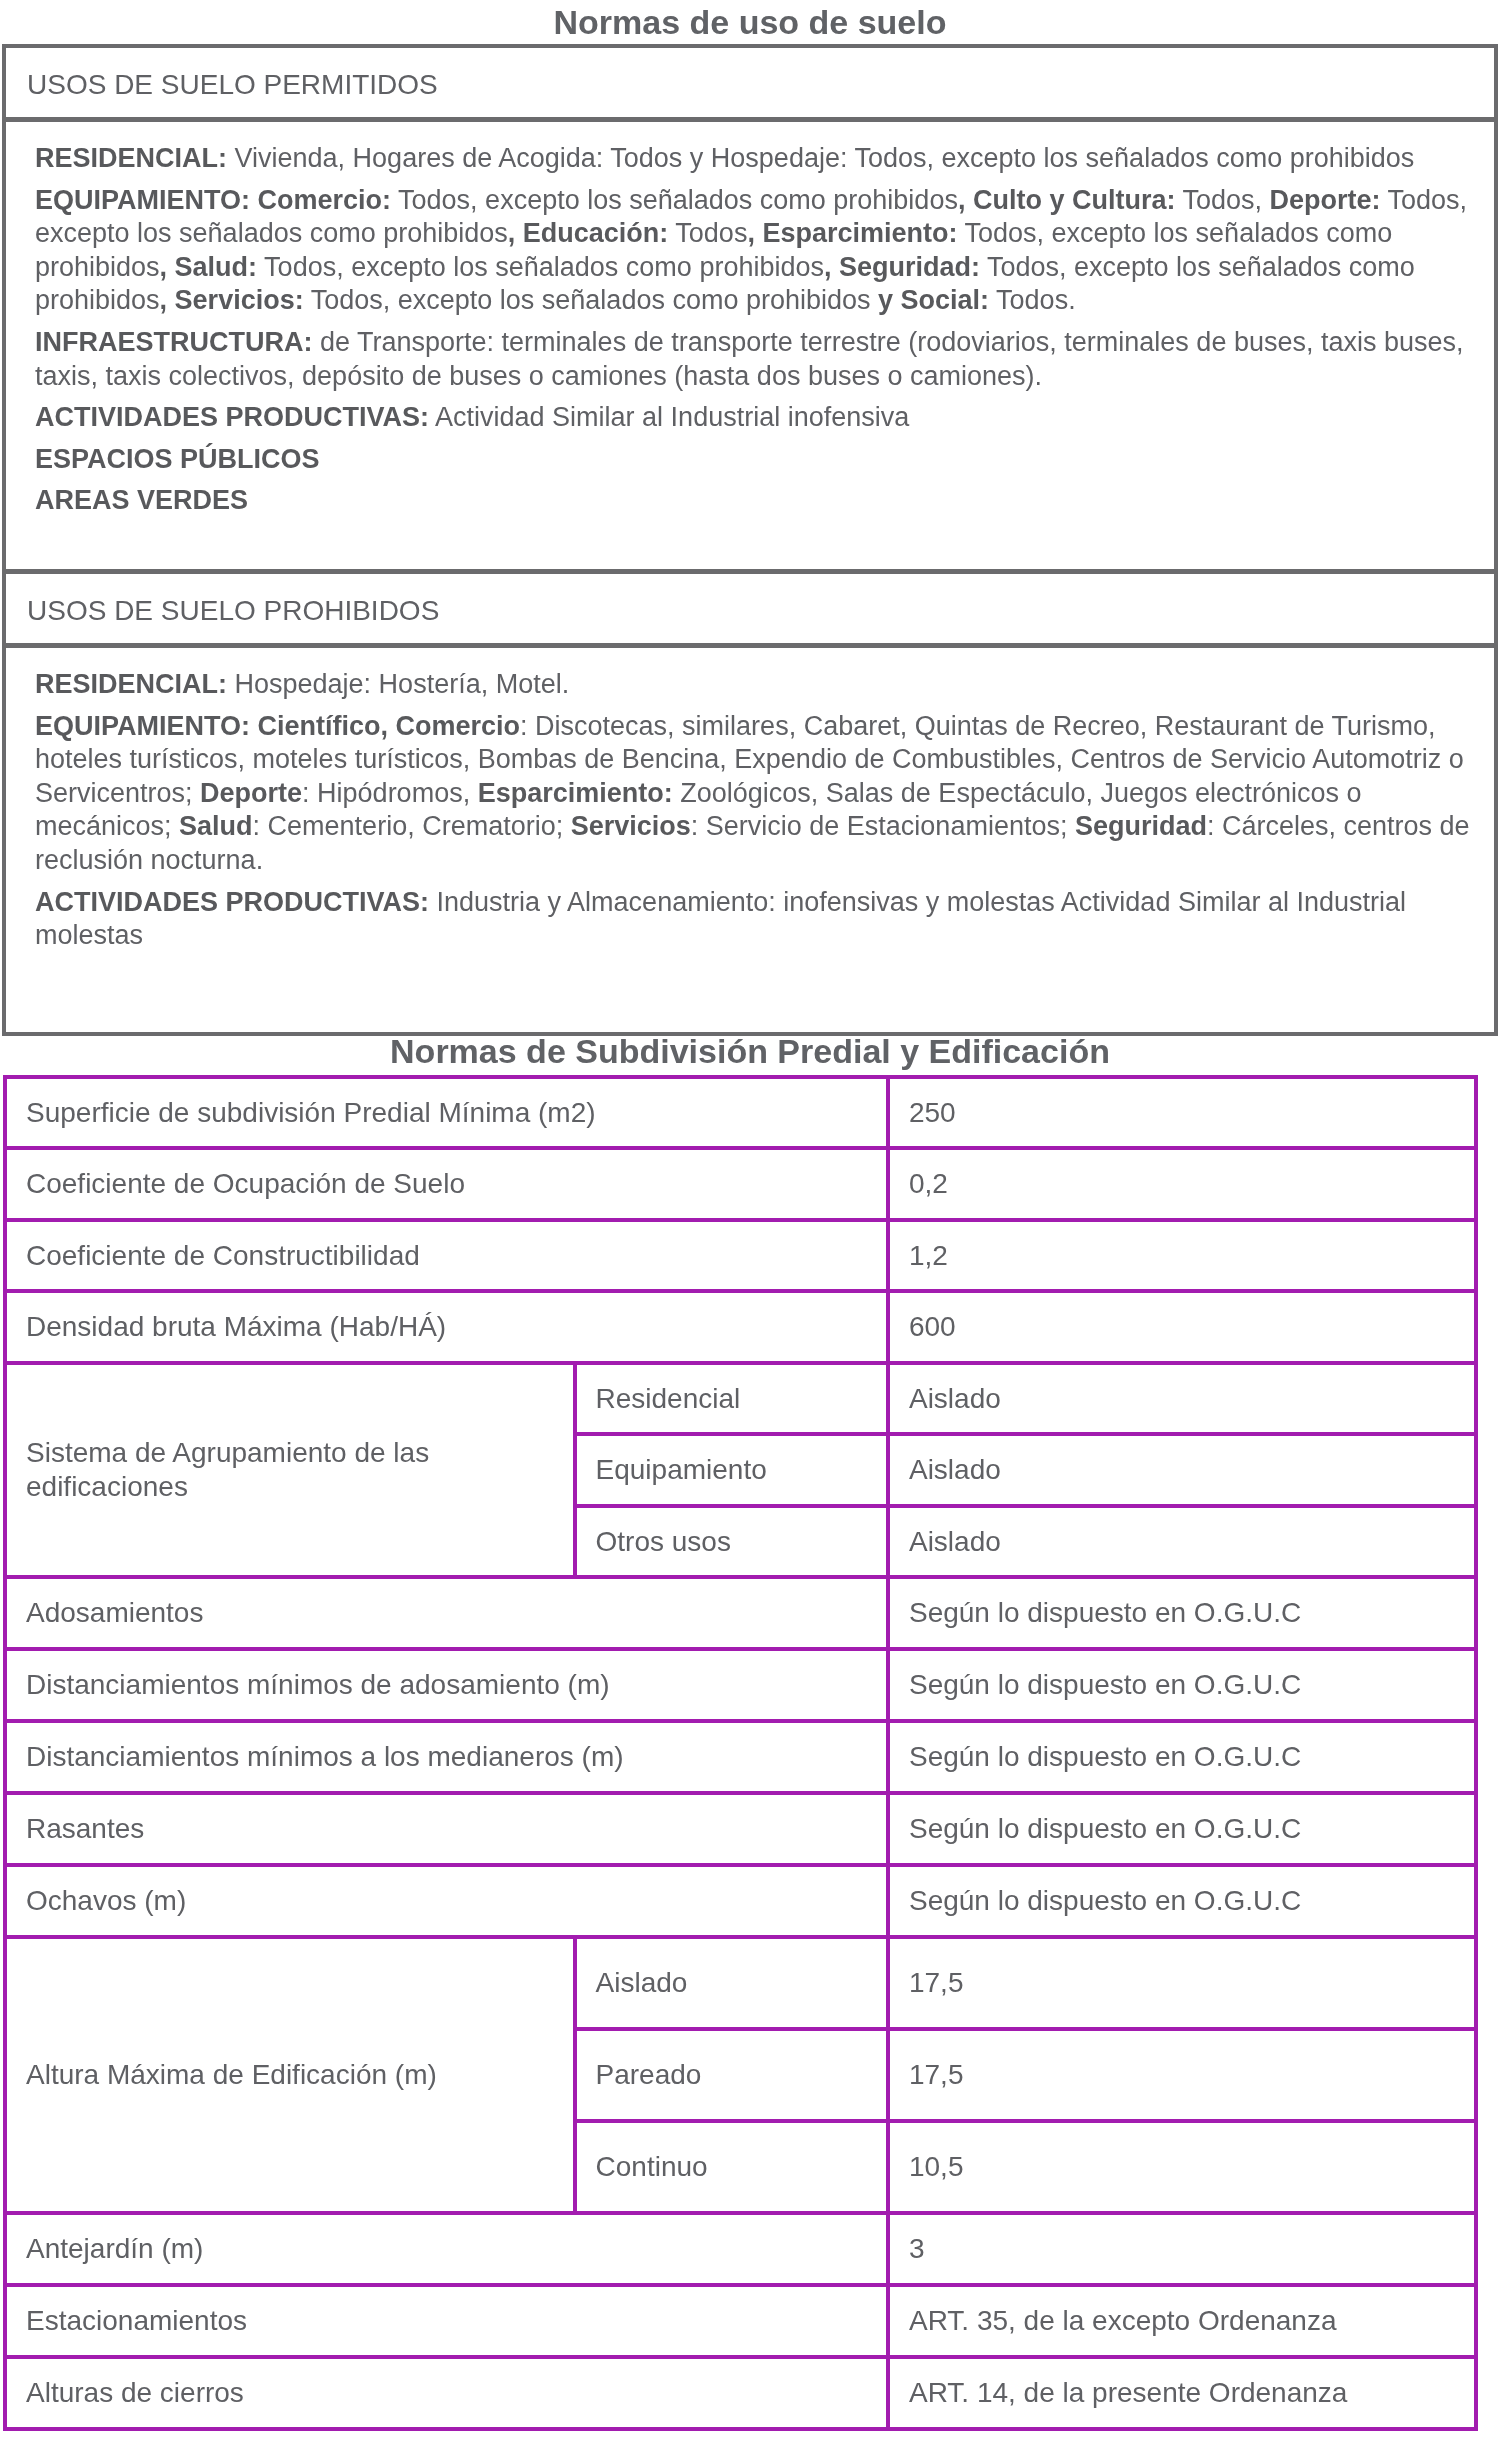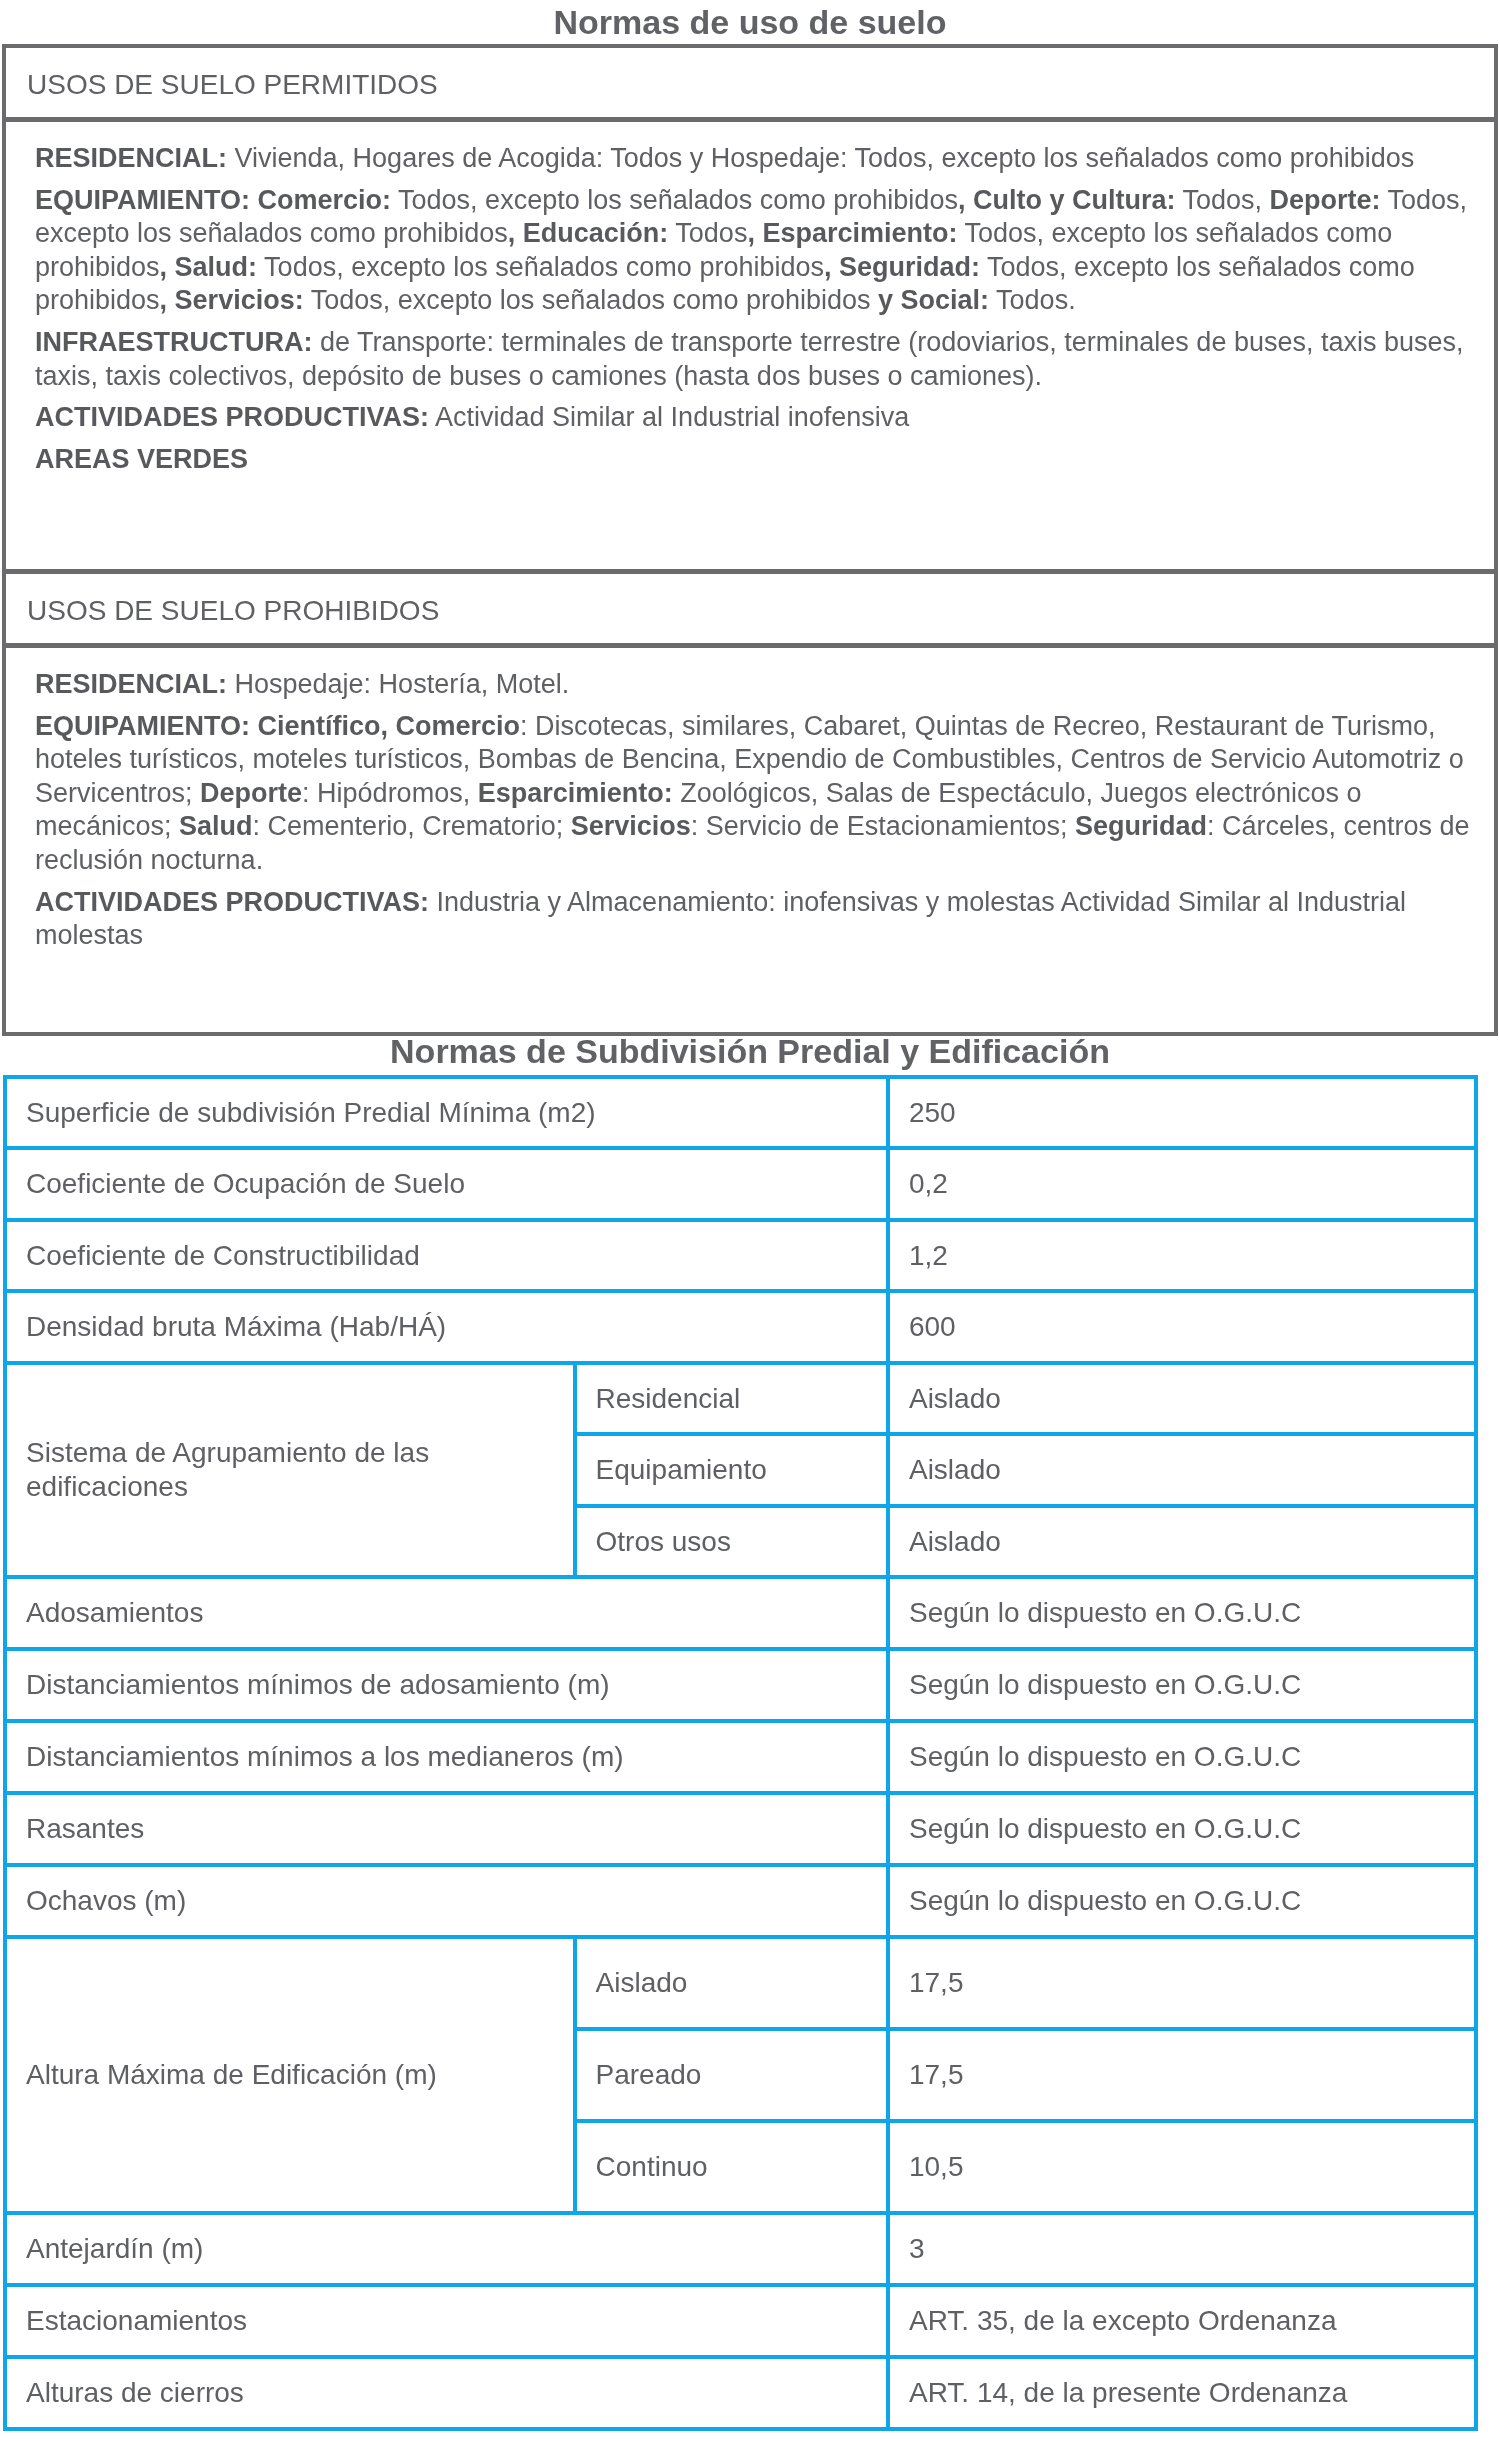--- a/index.html
+++ b/index.html
@@ -13,37 +13,38 @@
        border:4px solid #6b6b6d;box-sizing:content-box;}
   .sec-head{position:absolute;left:0;right:0;border-bottom:5px solid #6b6b6d;
        font-size:28px;line-height:34px;padding-left:21px;box-sizing:border-box;}
   .sec-head span{position:absolute;left:21px;}
   .sec-body{position:absolute;left:0;right:0;padding:0 14px 0 21px;
        font-size:27px;line-height:33.6px;box-sizing:border-box;}
   .sec-body p{margin:8px;}
   b{font-weight:bold;color:#58595c;}
   table{position:absolute;left:3px;top:1075px;width:1475px;border-collapse:collapse;
         font-size:28px;color:#5f6064;}
-  td{border:4px solid #0ea5e9;padding:0 0 0 19px;vertical-align:middle;line-height:34px;}
+  td{border:4px solid #a21caf;padding:0 0 0 19px;vertical-align:middle;line-height:34px;}
   td.val{padding-left:19px;}
 </style>
 </head>
 <body>
 
 <h1 id="t1" class="title">Normas de uso de suelo</h1>
 
 <div class="box">
   <div class="sec-head" style="top:0;height:74px;text-align:center;">
     <span style="top:20px;">USOS DE SUELO PERMITIDOS</span>
   </div>
   <div class="sec-body" style="top:86px;" id="perm-body">
       <p><b>RESIDENCIAL:</b> Vivienda, Hogares de Acogida: Todos y Hospedaje: Todos, excepto los señalados como prohibidos</p>
       <p><b>EQUIPAMIENTO: Comercio:</b> Todos, excepto los señalados como prohibidos<b>, Culto y Cultura:</b> Todos, <b>Deporte:</b> Todos, excepto los señalados como prohibidos<b>, Educación:</b> Todos<b>, Esparcimiento:</b> Todos, excepto los señalados como prohibidos<b>, Salud:</b> Todos, excepto los señalados como prohibidos<b>, Seguridad:</b> Todos, excepto los señalados como prohibidos<b>, Servicios:</b> Todos, excepto los señalados como prohibidos <b>y Social:</b> Todos.</p>
       <p><b>INFRAESTRUCTURA:</b> de Transporte: terminales de transporte terrestre (rodoviarios, terminales de buses, taxis buses, taxis, taxis colectivos, depósito de buses o camiones (hasta dos buses o camiones).</p>
       <p><b>ACTIVIDADES PRODUCTIVAS:</b> Actividad Similar al Industrial inofensiva</p>
+      <p><b>ESPACIOS PÚBLICOS</b></p>
       <p><b>AREAS VERDES</b></p>
     </div>
 
   <div class="sec-head" style="top:521px;height:79px;border-top:5px solid #6b6b6d;">
     <span style="top:20px;">USOS DE SUELO PROHIBIDOS</span>
   </div>
   <div class="sec-body" style="top:612px;" id="proh-body">
       <p><b>RESIDENCIAL:</b> Hospedaje: Hostería, Motel.</p>
       <p><b>EQUIPAMIENTO: Científico, Comercio</b>: Discotecas, similares, Cabaret, Quintas de Recreo, Restaurant de Turismo, hoteles turísticos, moteles turísticos, Bombas de Bencina, Expendio de Combustibles, Centros de Servicio Automotriz o Servicentros; <b>Deporte</b>: Hipódromos, <b>Esparcimiento:</b> Zoológicos, Salas de Espectáculo, Juegos electrónicos o mecánicos; <b>Salud</b>: Cementerio, Crematorio; <b>Servicios</b>: Servicio de Estacionamientos; <b>Seguridad</b>: Cárceles, centros de reclusión nocturna.</p>
       <p><b>ACTIVIDADES PRODUCTIVAS:</b> Industria y Almacenamiento: inofensivas y molestas Actividad Similar al Industrial molestas</p>

